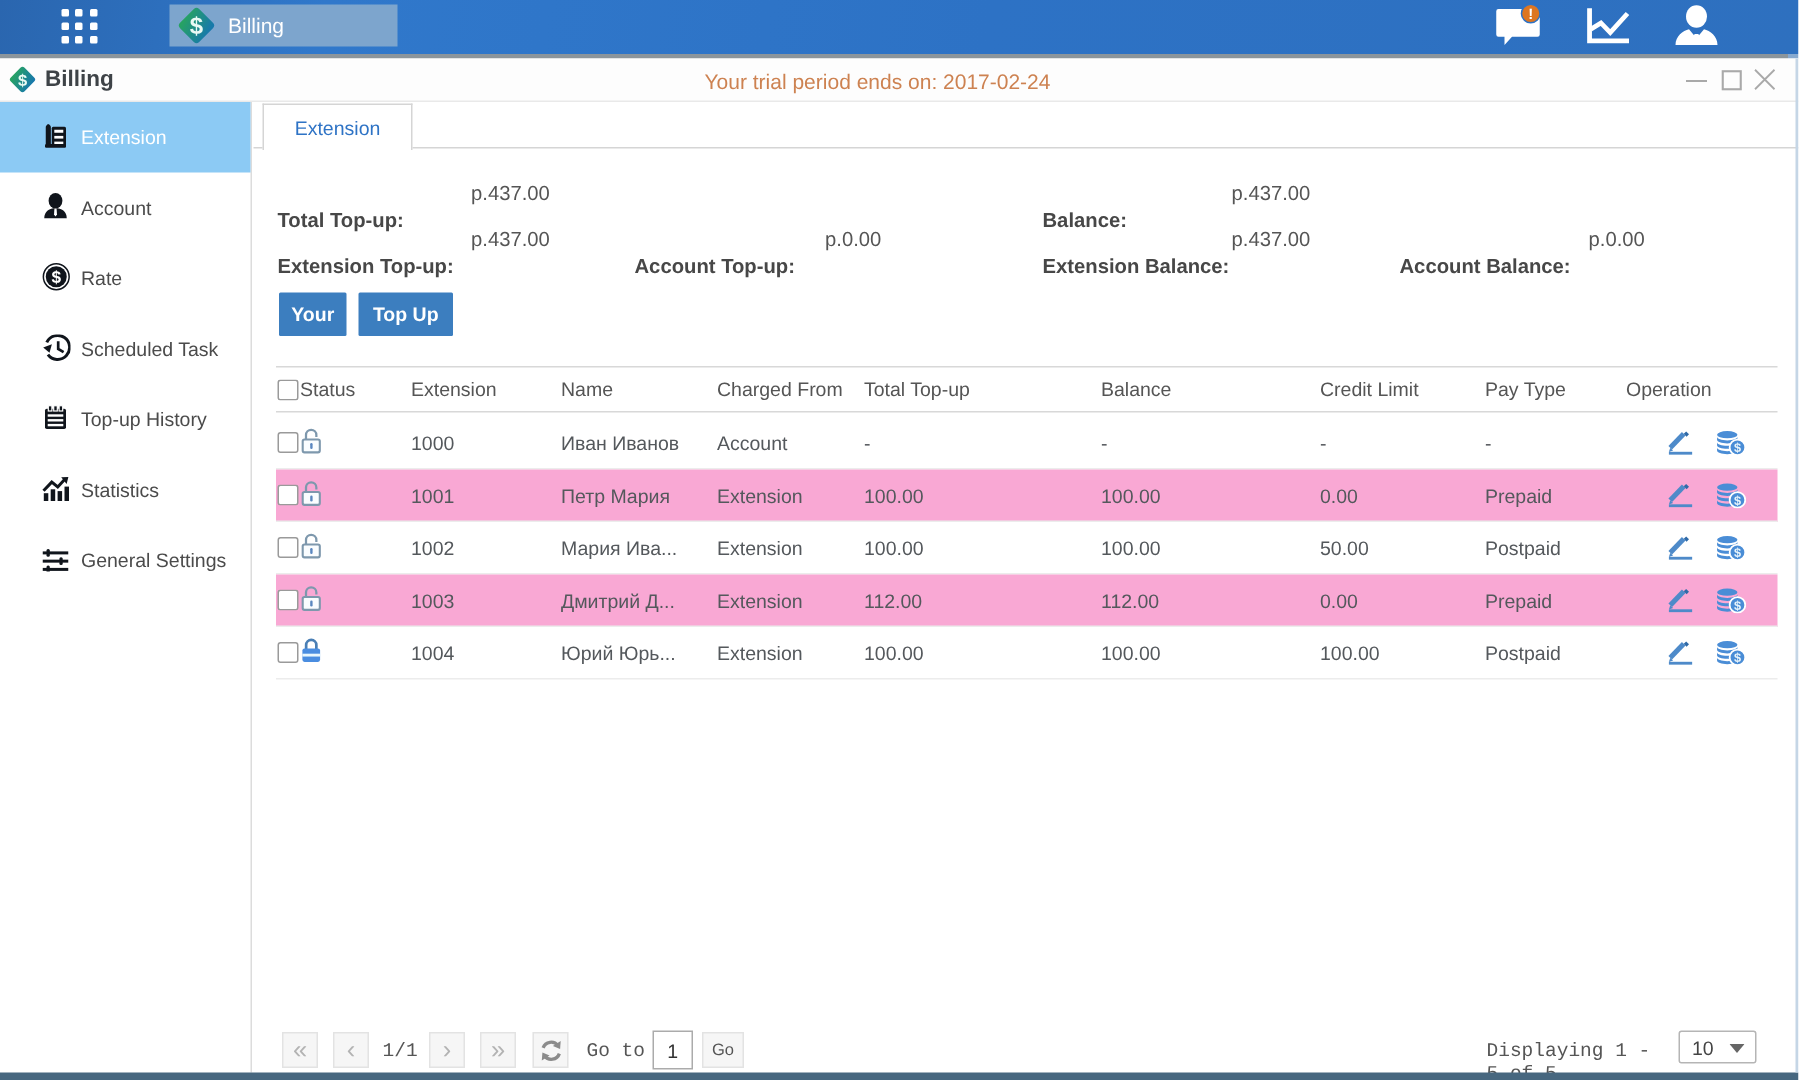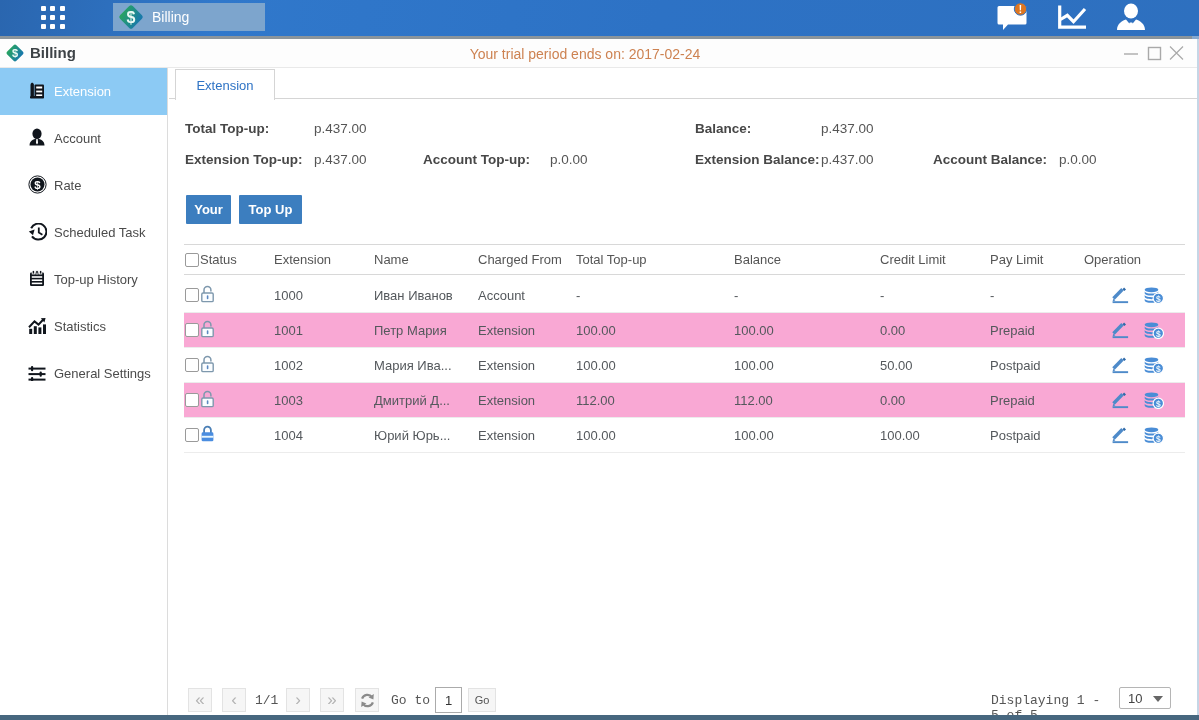--- a/index.html
+++ b/index.html
@@ -32,21 +32,21 @@
 .sitem svg { position:absolute; left:28px; }
 .sitem .lbl { margin-left:54px; }
 
 
 #content { position:absolute; left:169px; top:68px; width:1030px; height:647px; background:#fff; }
 #tabstrip { position:absolute; left:0; top:0; width:1030px; height:31px; border-bottom:1px solid #d5d5d5; }
 #tab1 { position:absolute; left:6px; top:1px; width:100px; height:31px; background:#fff;
   border:1px solid #d5d5d5; border-bottom:none; color:#2e73c5; font-size:13px;
   display:flex; align-items:center; justify-content:center; }
 
-.lbl-b { font-weight:bold; color:#474747; font-size:13.5px; position:absolute; }
+.lbl-b { font-weight:bold; color:#474747; font-size:13.5px; position:absolute;margin-top:18px; }
 .val { color:#555; font-size:13.5px; position:absolute; }
 
 .btn { position:absolute; top:127px; height:29px; background:#3c7ebf; border-radius:1px; color:#fff;
   font-size:13px; font-weight:bold; display:flex; align-items:center; justify-content:center; }
 
 
 #tbl { position:absolute; left:15px; top:176px; width:1001px; }
 .trow { display:flex; align-items:center; }
 .cell { text-align:left; font-size:13px; color:#54585c; overflow:hidden; white-space:nowrap; }
 #thead { height:31px; margin-bottom:3px; border-top:1px solid #d8d8d8; border-bottom:1px solid #d8d8d8; }
@@ -244,21 +244,21 @@
         <div class="cell c1">
             <div class="cbox"></div>
           </div>
         <div class="cell c2">Status</div>
         <div class="cell c3">Extension</div>
         <div class="cell c4">Name</div>
         <div class="cell c5">Charged From</div>
         <div class="cell c6">Total Top-up</div>
         <div class="cell c7">Balance</div>
         <div class="cell c8">Credit Limit</div>
-        <div class="cell c9">Pay Limit</div>
+        <div class="cell c9">Pay Type</div>
         <div class="cell c10">Operation</div>
       </div>
       <div class="trow drow">
         <div class="cell c1">
             <div class="cbox"></div>
           </div>
         <div class="cell c2"><svg width="15" height="18" viewBox="0 0 15 18">
               <path d="M4.0 8 V5.0 a3.45 3.45 0 0 1 6.9 0 V6.4" fill="none" stroke="#7e98ad" stroke-width="1.5"></path>
               <rect x="1.8" y="8" width="11.4" height="8.6" rx="1.2" fill="#fafdff" stroke="#7e98ad" stroke-width="1.4"></rect>
               <rect x="6.8" y="10.3" width="1.6" height="4" rx="0.8" fill="#5b87c0"></rect>

